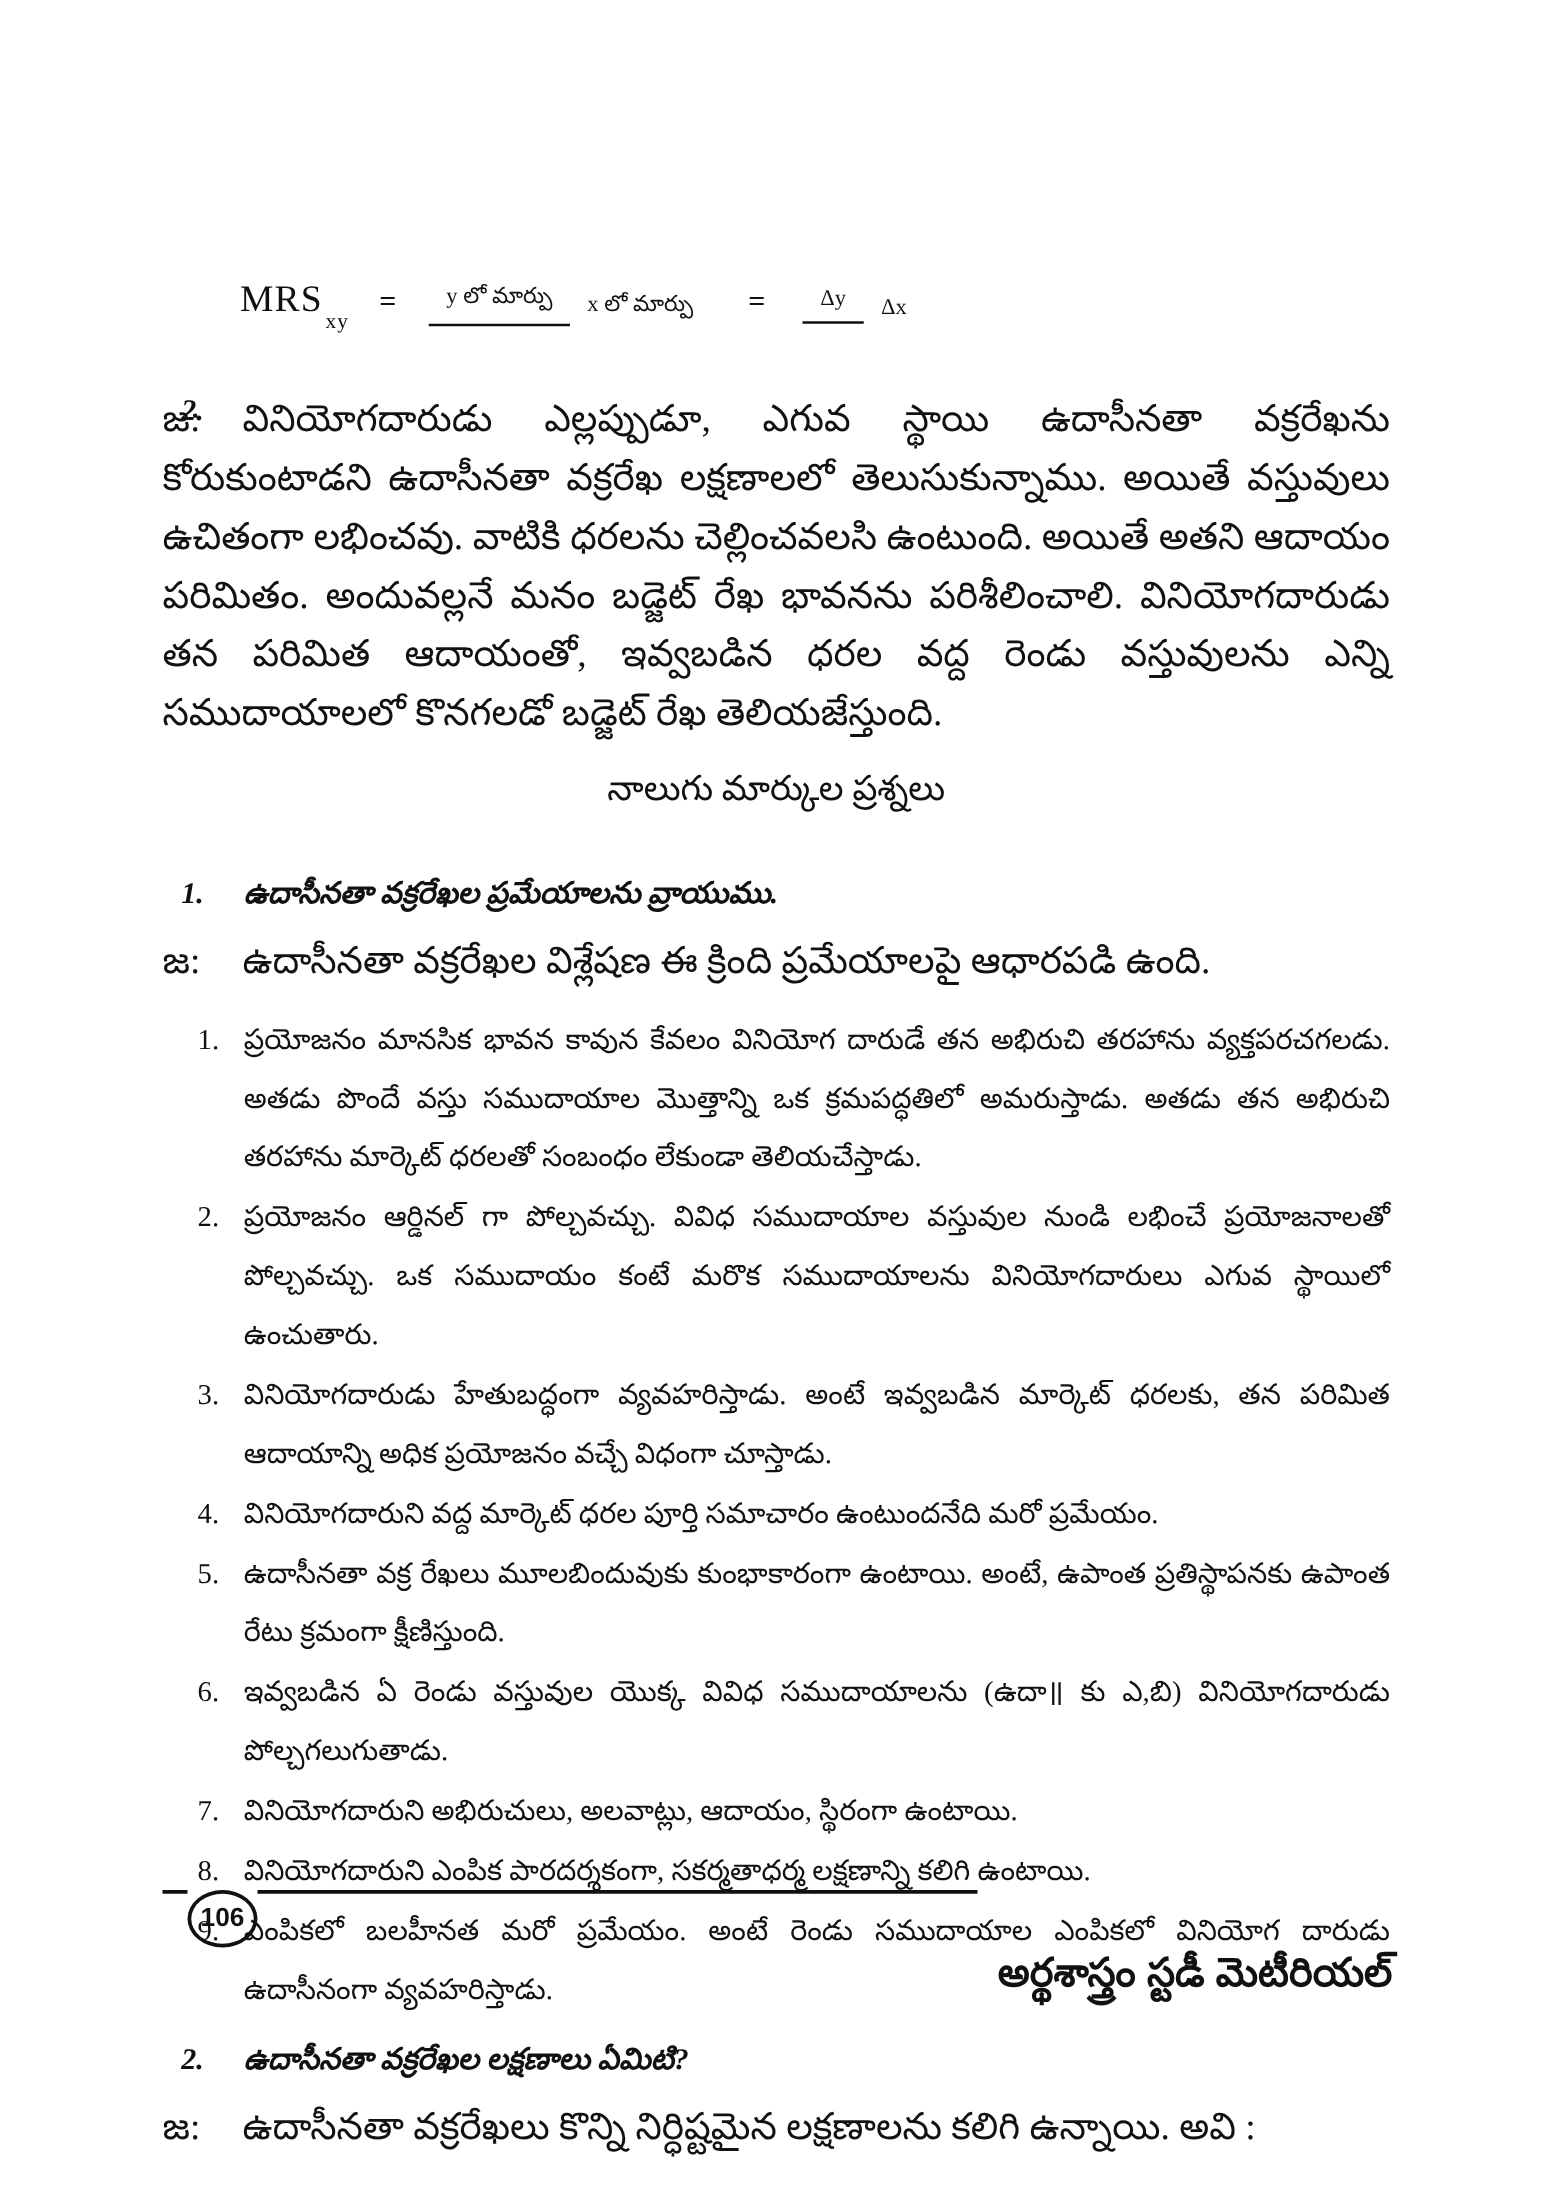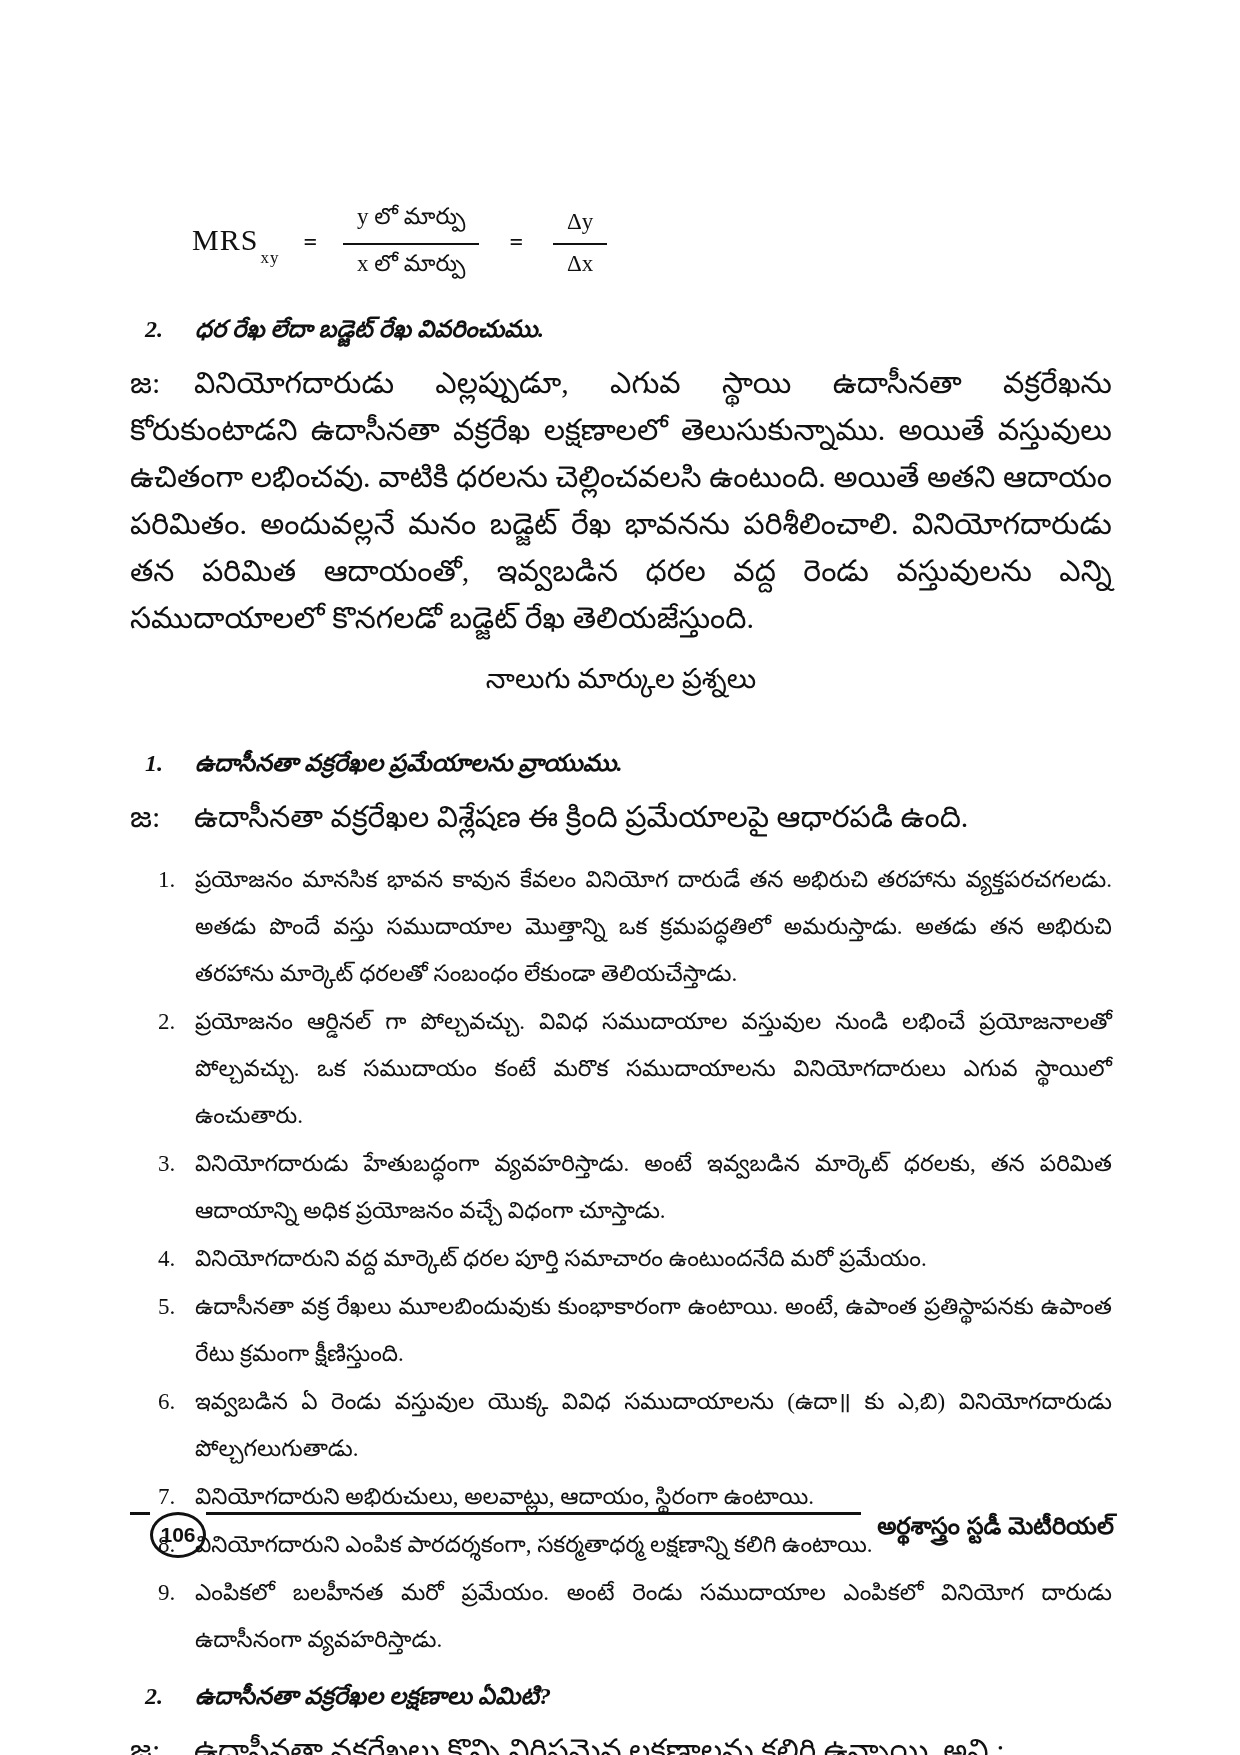--- a/index.html
+++ b/index.html
@@ -35,23 +35,23 @@
     left: 2px;
   }
   .eq {
     font-size: 24px;
     font-weight: bold;
     padding: 0 26px;
   }
   .eq2 { padding: 0 30px; }
   .frac {
     display: inline-flex;
-    flex-direction: column;
+    flex-direction: row;
     align-items: center;
-    font-size: 23px;
+    font-size: 18px;
     text-align: center;
   }
   .frac .num {
     padding: 2px 14px 8px 14px;
     border-bottom: 2px solid #111;
   }
   .frac .den {
     padding: 6px 14px 0 14px;
     text-align: center;
   }
@@ -137,22 +137,23 @@
   }
   .footer-line {
     flex: 1 1 auto;
     height: 3px;
     background: #111;
     margin-right: 16px;
   }
   .footer-title {
     font-family: "Liberation Sans", "DejaVu Sans", sans-serif;
     font-weight: bold;
-    font-size: 24px;
+    font-size: 32px;
     white-space: nowrap;
+    margin-top: 48px;
   }
 </style>
 </head>
 <body>
 
 <div class="page">
 
   <div class="formula-row">
     <span class="mrs"><span>MRS</span><sub>xy</sub></span>
     <span class="eq">=</span>
@@ -162,21 +163,20 @@
     </span>
     <span class="eq eq2">=</span>
     <span class="frac">
       <span class="num">Δy</span>
       <span class="den">Δx</span>
     </span>
   </div>
 
   <div class="q-row q-top">
     <span class="q-num">2.</span>
-    <span>ధర రేఖ లేదా బడ్జెట్ రేఖ వివరించుము.</span>
   </div>
 
   <p class="ans"><span class="marker">జ:</span><span>వినియోగదారుడు ఎల్లప్పుడూ, ఎగువ స్థాయి ఉదాసీనతా వక్రరేఖను కోరుకుంటాడని ఉదాసీనతా వక్రరేఖ లక్షణాలలో తెలుసుకున్నాము. అయితే వస్తువులు ఉచితంగా లభించవు. వాటికి ధరలను చెల్లించవలసి ఉంటుంది. అయితే అతని ఆదాయం పరిమితం. అందువల్లనే మనం బడ్జెట్ రేఖ భావనను పరిశీలించాలి. వినియోగదారుడు తన పరిమిత ఆదాయంతో, ఇవ్వబడిన ధరల వద్ద రెండు వస్తువులను ఎన్ని సముదాయాలలో కొనగలడో బడ్జెట్ రేఖ తెలియజేస్తుంది.</span></p>
 
   <div class="section-heading">నాలుగు మార్కుల ప్రశ్నలు</div>
 
   <div class="q-row">
     <span class="q-num">1.</span>
     <span>ఉదాసీనతా వక్రరేఖల ప్రమేయాలను వ్రాయుము.</span>
   </div>

